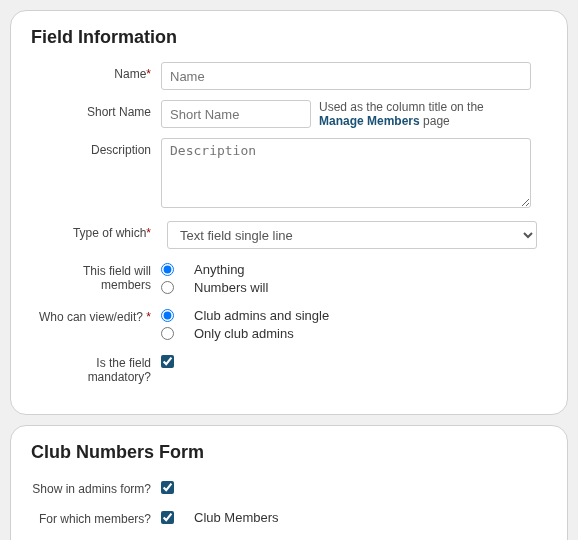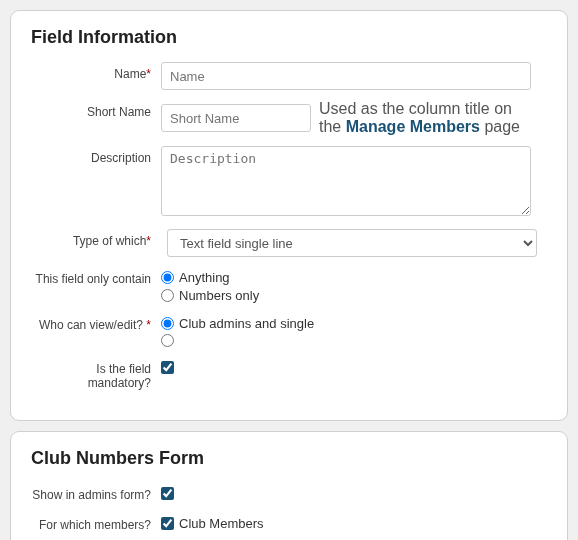--- a/index.html
+++ b/index.html
@@ -6,21 +6,21 @@
     body {
       font-family: Arial, sans-serif;
       font-size: 13px;
       background: #f0f0f0;
       width: 578px;
       min-height: 540px;
     }
     .panel {
       background: #fff;
       border: 1px solid #d0d0d0;
-      border-radius: 9px;
+      border-radius: 16px;
       margin: 10px;
       padding: 16px 36px 20px 20px;
     }
     .panel-title {
       font-size: 18px;
       font-weight: bold;
       color: #222;
       margin-bottom: 14px;
     }
     .form-row {
@@ -70,38 +70,38 @@
     .short-name-row .form-control {
       display: flex;
       align-items: center;
       gap: 8px;
     }
     .short-name-row input[type="text"] {
       width: 150px;
       flex-shrink: 0;
     }
     .short-name-hint {
-      font-size: 16px;
+      font-size: 12px;
       color: #555;
     }
     .short-name-hint a {
       color: #1a5276;
       font-weight: bold;
       text-decoration: none;
     }
     .radio-group {
       display: flex;
       flex-direction: column;
       gap: 3px;
       padding-top: 3px;
     }
     .radio-item, .checkbox-item {
       display: flex;
       align-items: center;
-      gap: 5px;
+      gap: 20px;
       font-size: 13px;
       color: #333;
     }
     input[type="radio"], input[type="checkbox"] {
       margin: 0;
     }
     .mandatory-row .form-control {
       padding-top: 4px;
     }
     .checkbox-blue {
@@ -158,48 +158,49 @@
     </div>
     <div class="form-control">
       <select>
         <option>Text field single line</option>
       </select>
     </div>
   </div>
 
   <div class="form-row">
     <div class="form-label">
-      <span>This field only contain</span>
+      <span>This field will members</span>
     </div>
     <div class="form-control">
       <div class="radio-group">
         <label class="radio-item">
           <input type="radio" name="contains" checked="" style="">
           <span>Anything</span>
         </label>
         <label class="radio-item">
           <input type="radio" name="contains" style="">
-          <span>Numbers only</span>
+          <span>Numbers will</span>
         </label>
       </div>
     </div>
   </div>
 
   <div class="form-row">
     <div class="form-label">
       <span>Who can view/edit?</span><span class="required"> *</span>
     </div>
     <div class="form-control">
       <div class="radio-group">
         <label class="radio-item">
           <input type="radio" name="view" checked="" style="">
           <span>Club admins and single</span>
         </label>
         <label class="radio-item">
           <input type="radio" name="view" style="">
+          <span>Only club admins</span>
         </label>
       </div>
     </div>
   </div>
 
   <div class="form-row mandatory-row">
     <div class="form-label">
       <span>Is the field mandatory?</span>
     </div>
     <div class="form-control">

